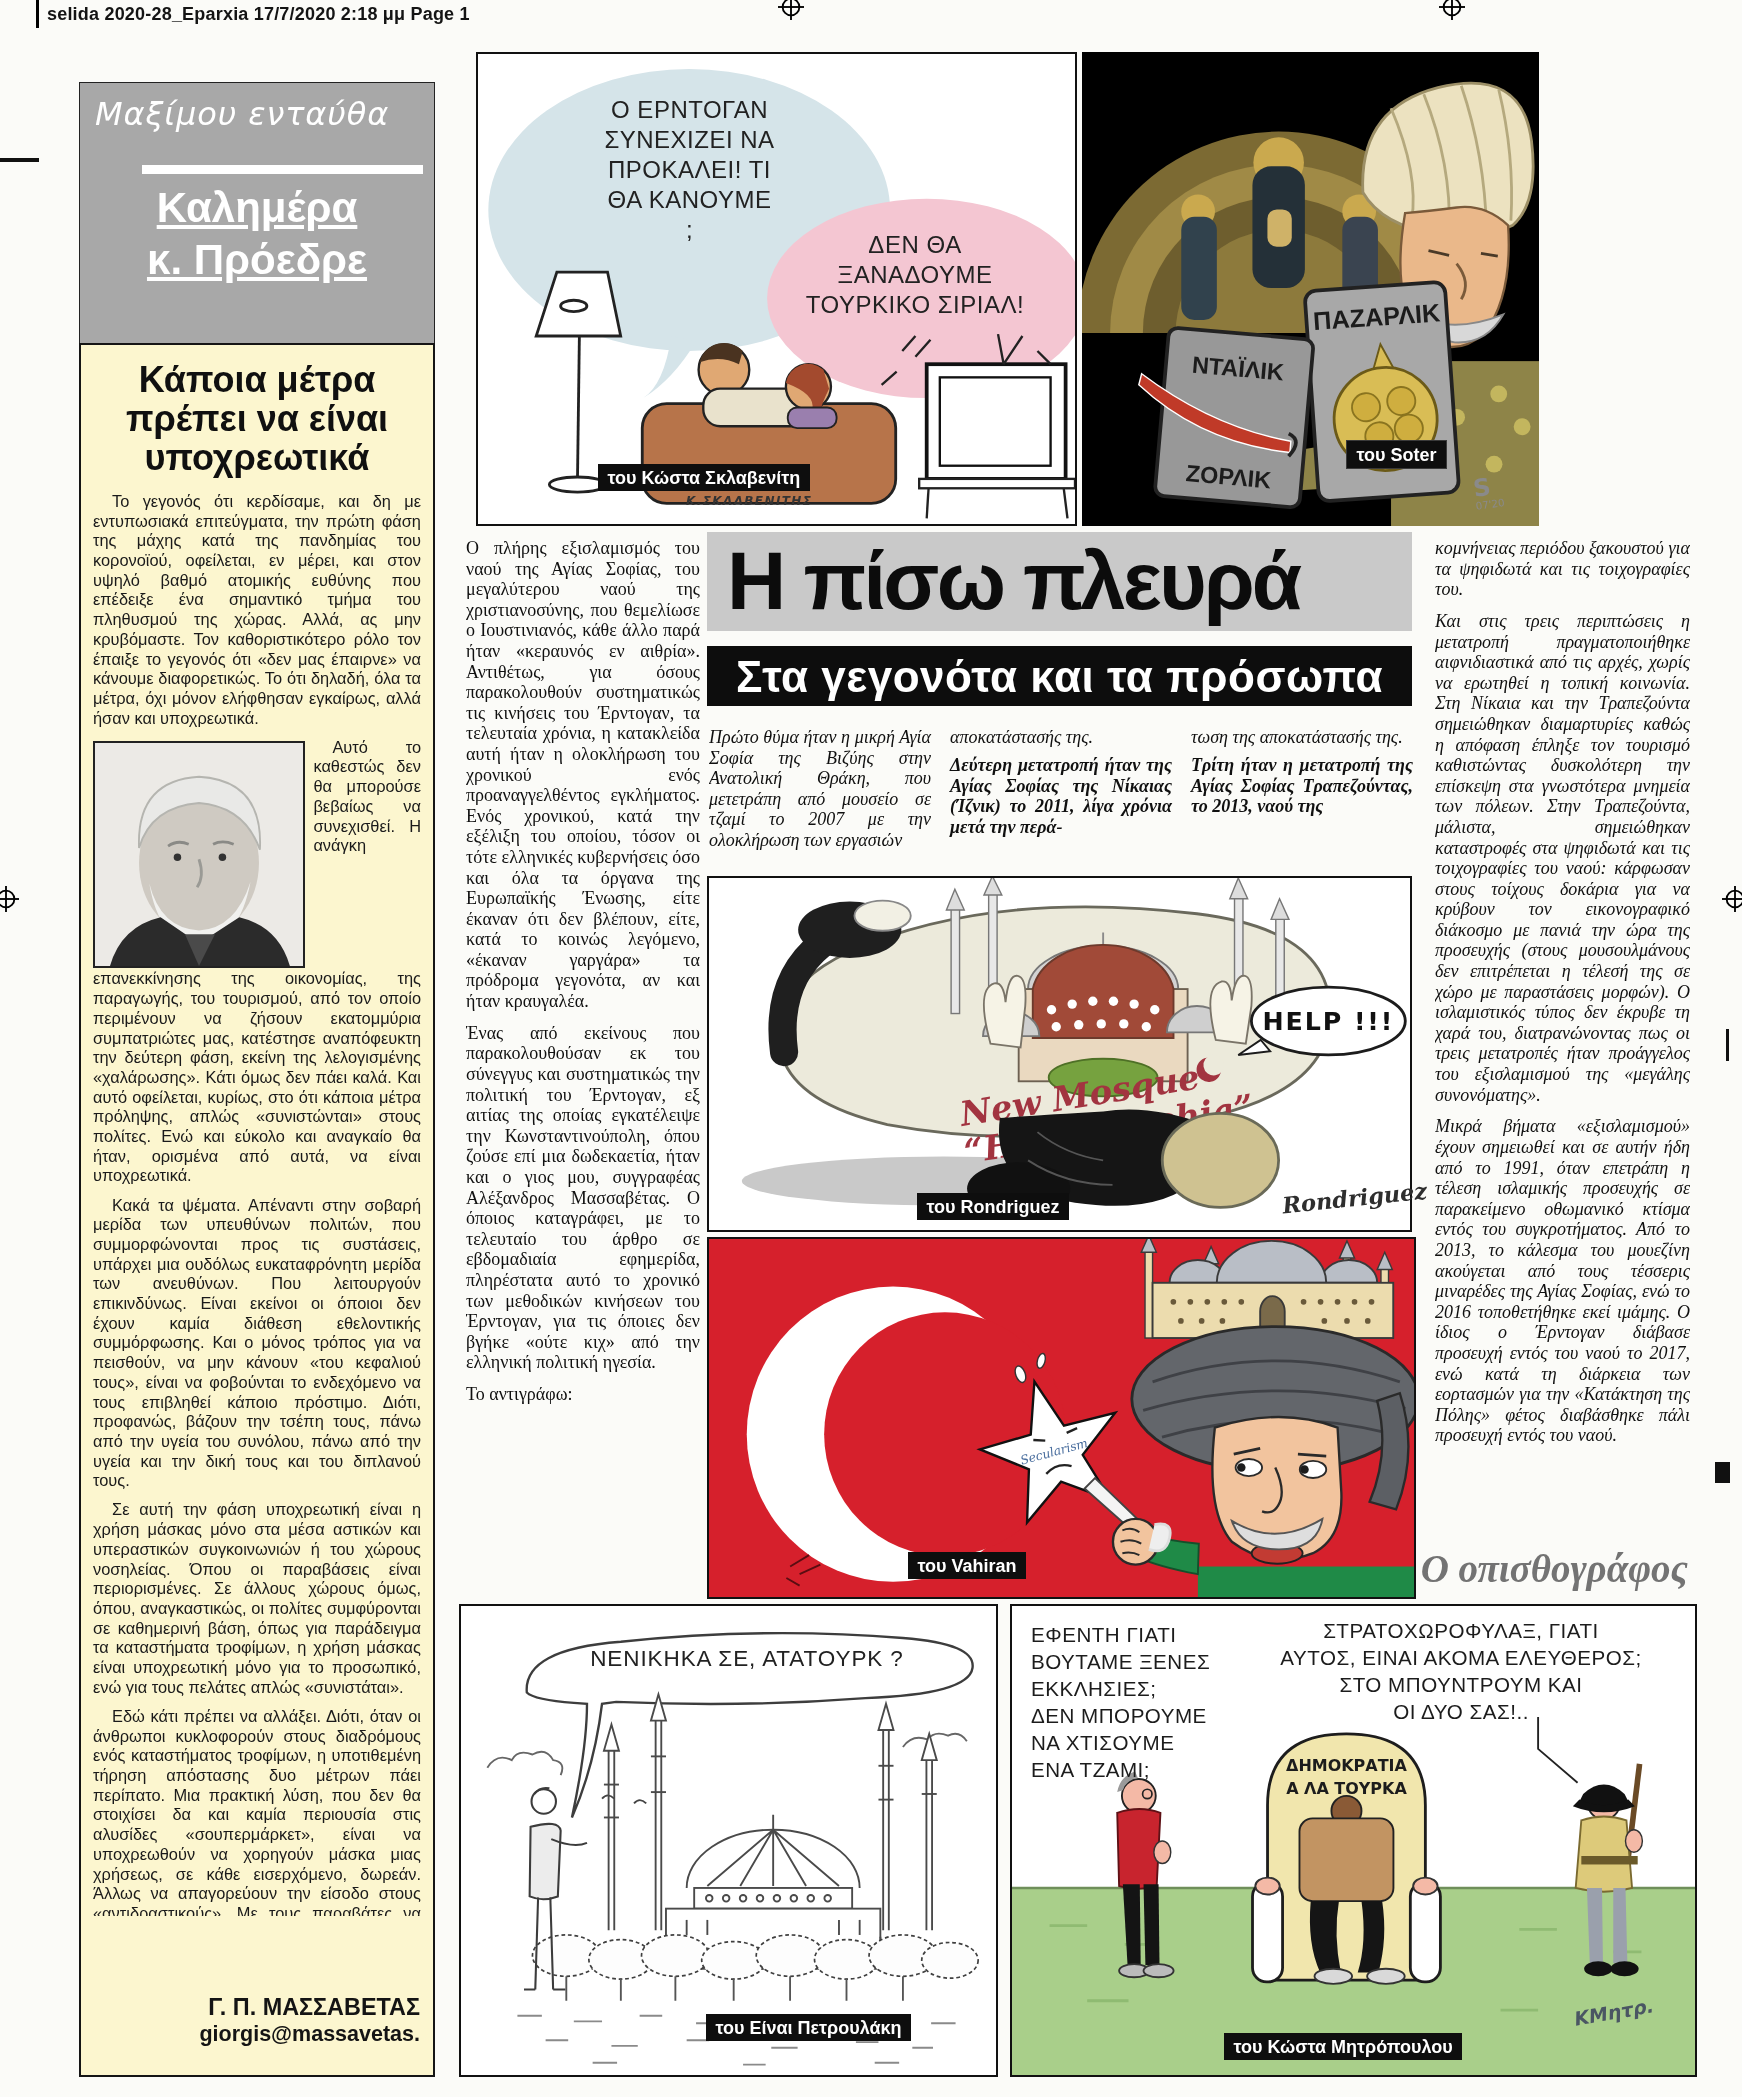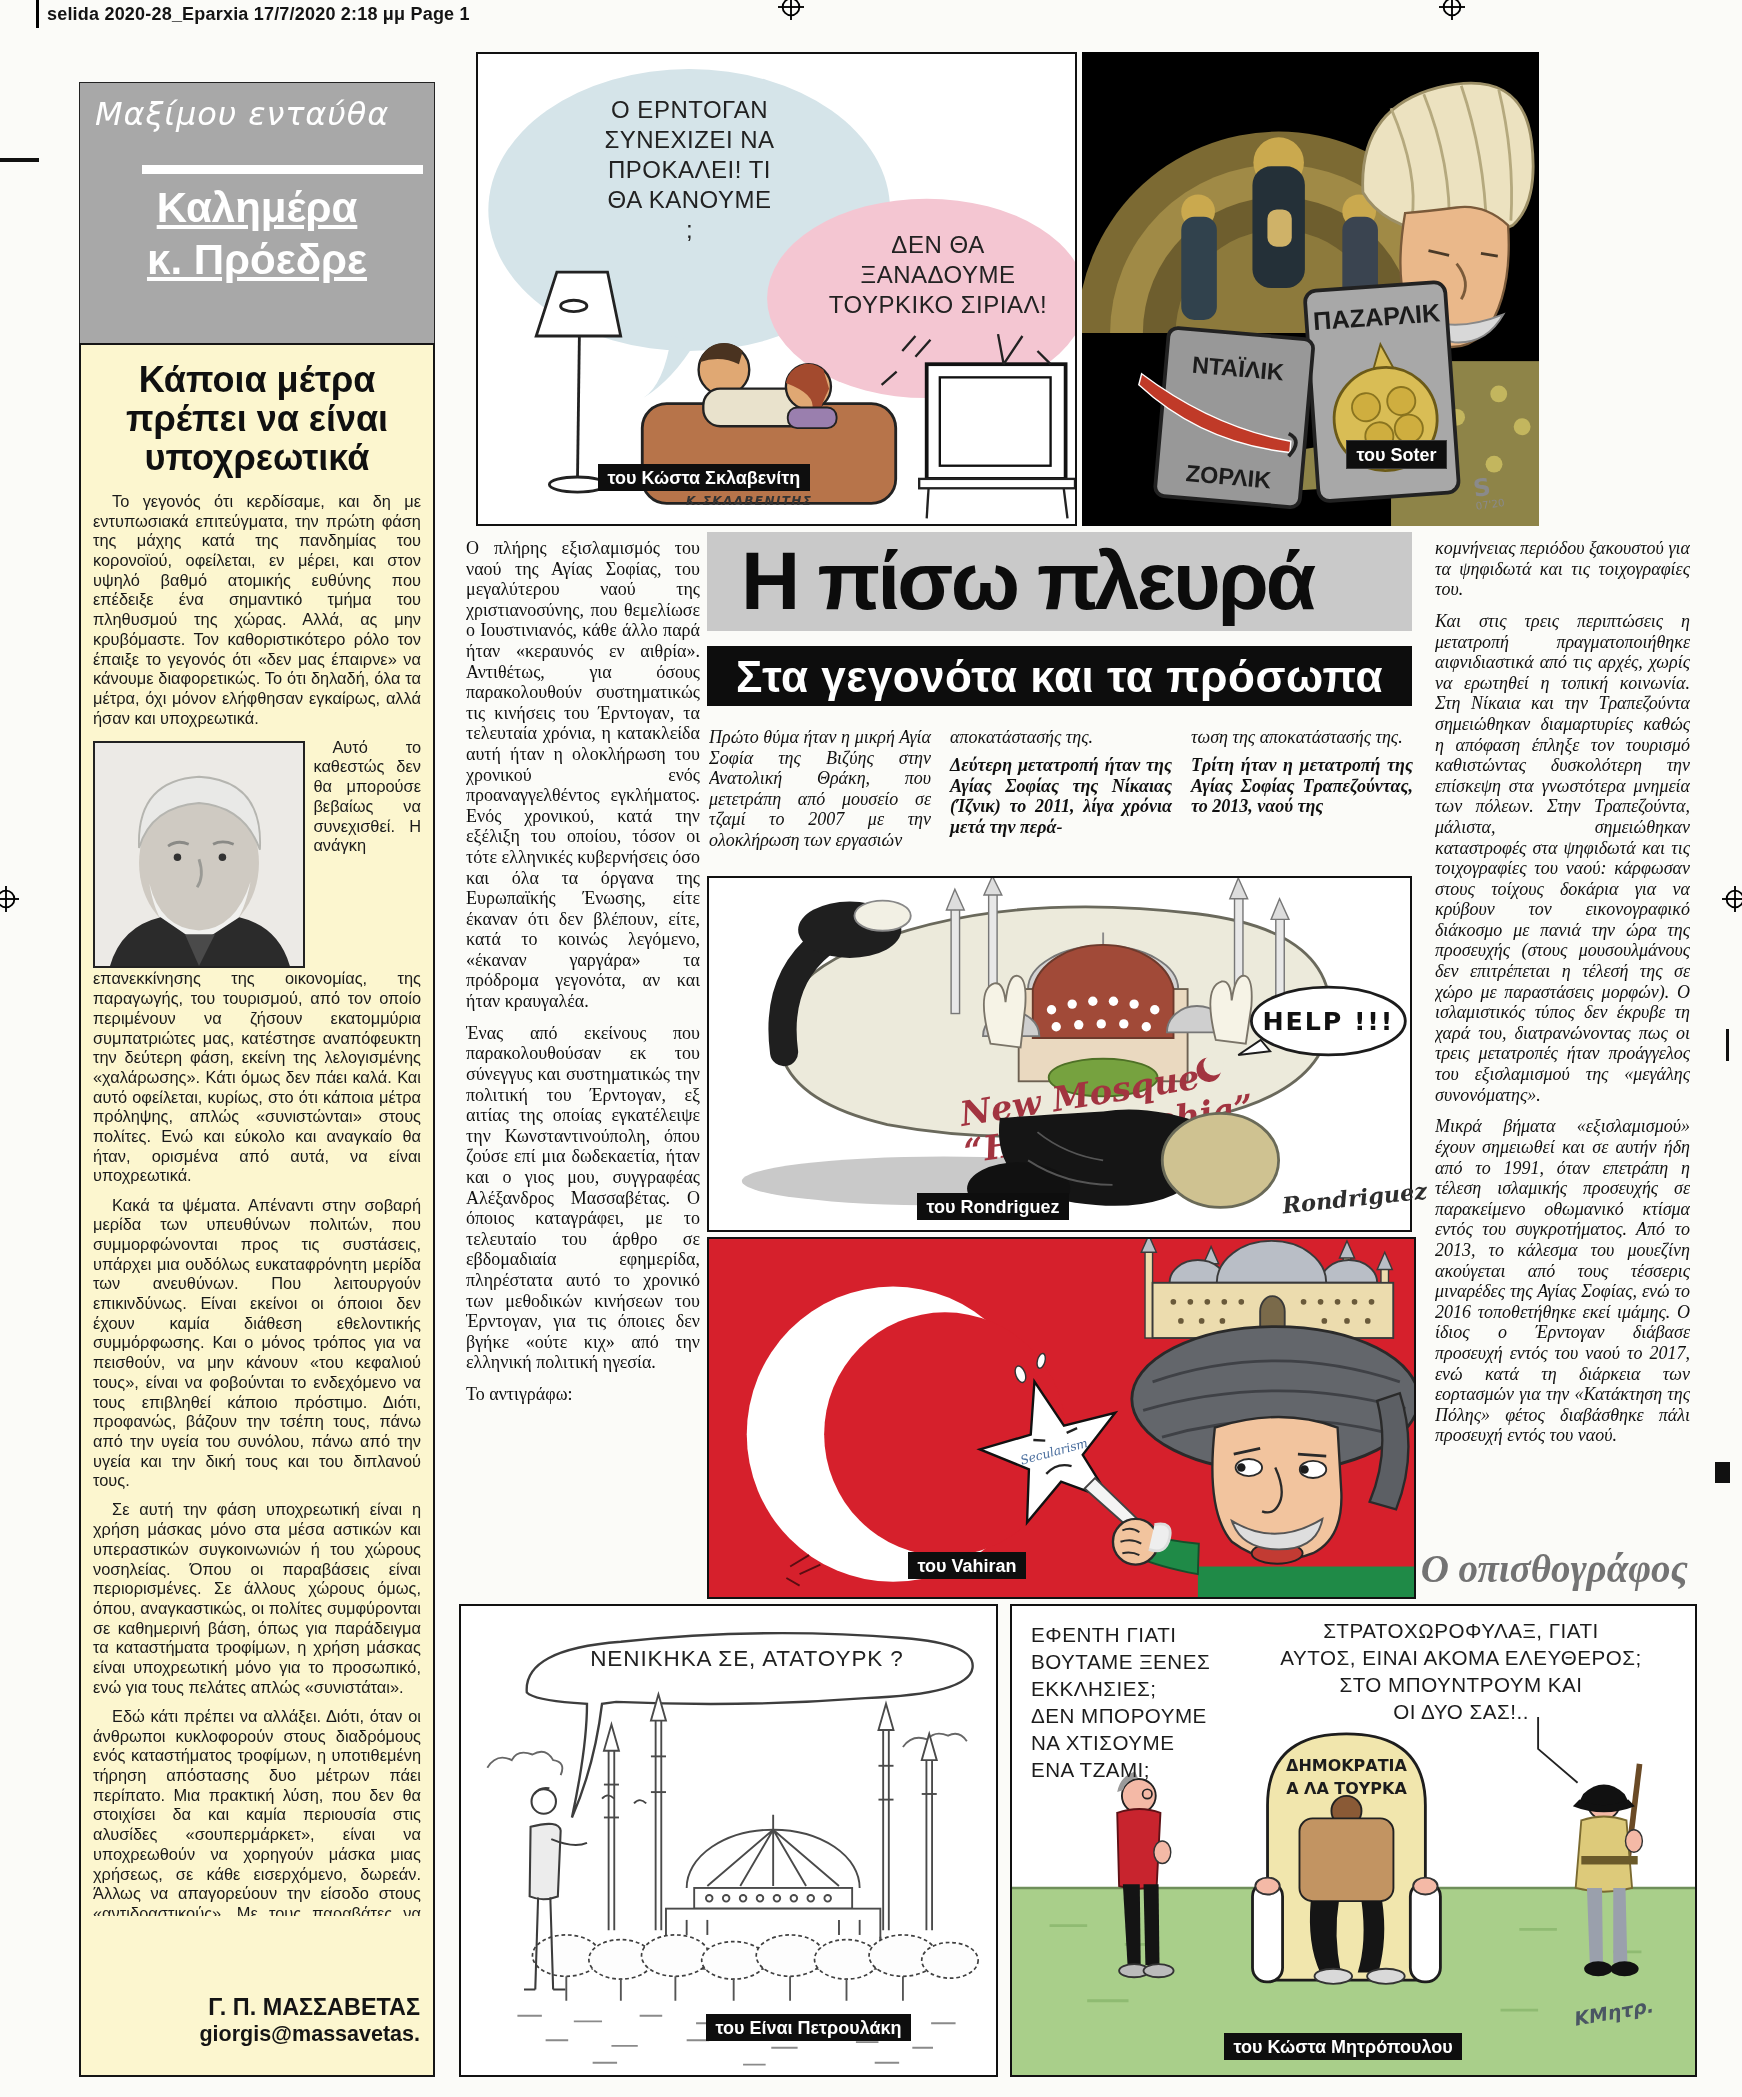--- a/index.html
+++ b/index.html
@@ -29,28 +29,28 @@
   .ybyline{right:13px;bottom:28px;text-align:right;}
   .ybyline .b1{font:bold 23.4px/28px "Liberation Sans",sans-serif;}
   .ybyline .b2{font:bold 21.5px/26px "Liberation Sans",sans-serif;}
   
   .frame{border:2.8px solid #111;background:#fff;box-sizing:border-box;}
   .frame svg{position:absolute;left:0;top:0;width:100%;height:100%;}
   .cap{position:absolute;background:#0e0e0e;color:#fff;font:bold 18px/18px "Liberation Sans",sans-serif;
        padding:4.7px 9.4px;white-space:nowrap;z-index:5;}
   .c-tv{left:476px;top:52px;width:601px;height:474px;}
   .tv-blue{left:52px;top:41px;width:319px;text-align:center;font:500 24px/30px "Liberation Sans",sans-serif;letter-spacing:0.5px;color:#222;z-index:3;}
-  .tv-pink{left:324px;top:176px;width:272px;text-align:center;font:500 24px/30px "Liberation Sans",sans-serif;letter-spacing:0.5px;color:#222;z-index:3;}
+  .tv-pink{left:301px;top:176px;width:272px;text-align:center;font:500 24px/30px "Liberation Sans",sans-serif;letter-spacing:0.5px;color:#222;z-index:3;}
   .tv-sig{left:208px;top:441px;font:italic bold 12px/13px "DejaVu Sans",sans-serif;letter-spacing:1.4px;color:#333;z-index:3;}
   .c-soter{left:1082px;top:52px;width:457px;height:474px;background:#000;}
   .soter-sig{left:392px;top:423px;color:#8a8a8a;font:bold 24px/24px "DejaVu Sans",sans-serif;transform:rotate(-8deg);z-index:4;}
   .soter-sig small{display:block;font:10.3px/11.2px "DejaVu Sans",sans-serif;}
   
   .hgray{left:707px;top:532px;width:705px;height:99px;background:#c9c9c9;}
-  .hgray h1{margin:0;padding-left:34px;font:900 82px/97px "Liberation Sans",sans-serif;letter-spacing:-2.8px;color:#0c0c0c;}
+  .hgray h1{margin:0;padding-left:20px;font:900 82px/97px "Liberation Sans",sans-serif;letter-spacing:-2.8px;color:#0c0c0c;}
   .hblack{left:707px;top:646px;width:705px;height:60px;background:#0d0d0d;}
   .hblack h2{margin:0;text-align:center;font:bold 44px/62px "Liberation Sans",sans-serif;color:#fff;letter-spacing:0.5px;}
   
   .serifcol p{font:18px/20.6px "Liberation Serif","DejaVu Serif",serif;text-align:justify;margin:0 0 11.2px;color:#101010;}
   .col1{left:466px;top:538px;width:234px;height:1057px;overflow:hidden;}
   .colR{left:1435px;top:538px;width:255px;height:1012px;overflow:hidden;}
   .colR p{font-style:italic;}
   .quote{font-style:italic;}
   .midcols{left:709px;top:727px;width:704px;height:144px;display:flex;gap:19px;overflow:hidden;}
   .midcols .mc{flex:1;}

